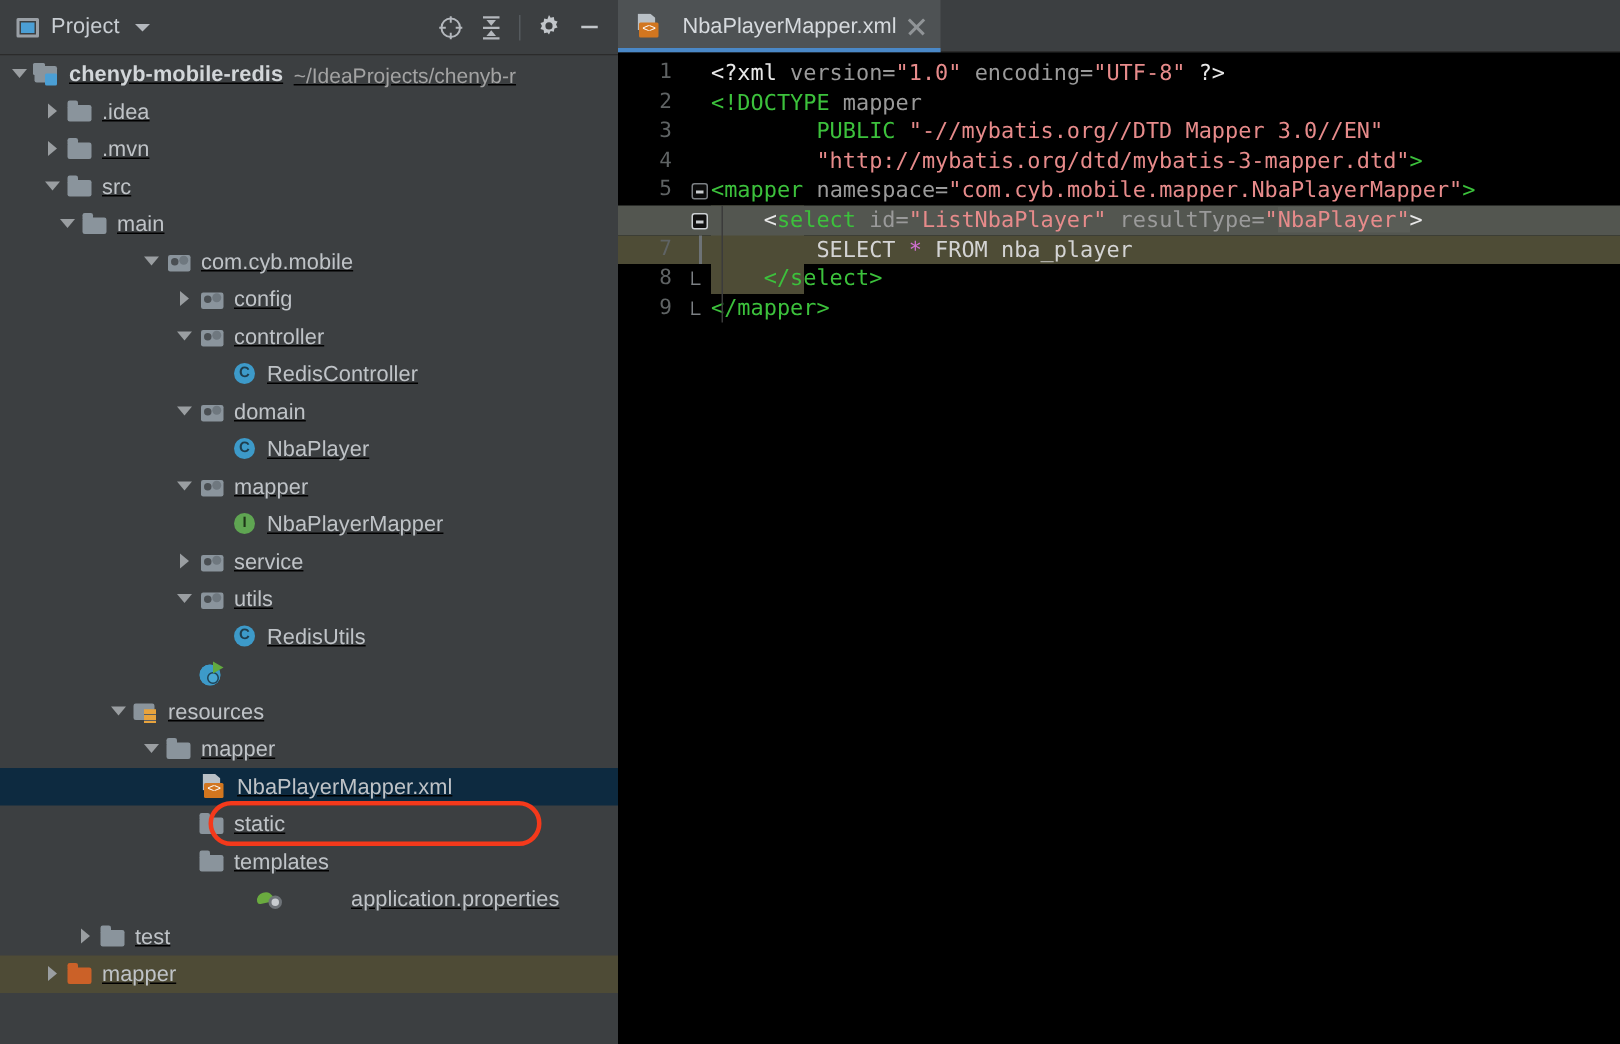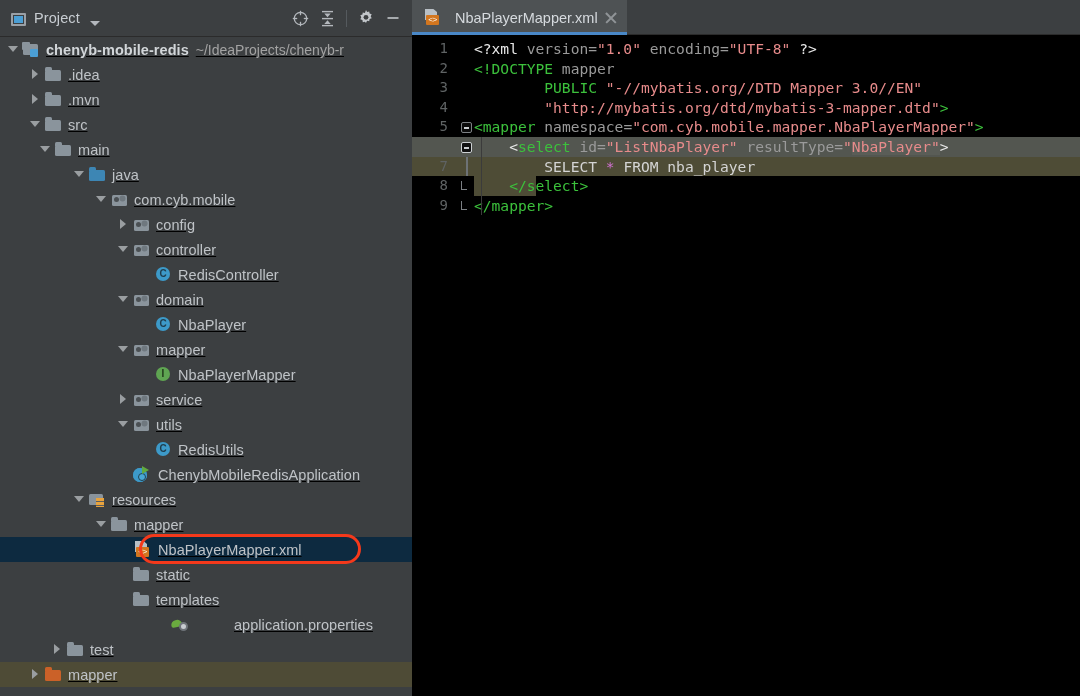--- a/index.html
+++ b/index.html
@@ -20,21 +20,21 @@
     overflow:hidden;
   }
   #panel-header{
     height:37px;
     display:flex;align-items:center;
     padding:0 6px 0 11px;
     box-sizing:border-box;
     background:#3c3f41;
     border-bottom:1px solid #2b2b2b;
   }
-  .ph-left{display:flex;align-items:flex-end;gap:8px;flex:1;min-width:0;}
+  .ph-left{display:flex;align-items:center;gap:8px;flex:1;min-width:0;}
   .proj-glyph{
     width:15px;height:13px;border:2px solid #9aa0a6;border-radius:1px;
     box-sizing:border-box;position:relative;flex:0 0 auto;
   }
   .proj-glyph::after{
     content:"";position:absolute;left:1px;top:1px;right:1px;bottom:1px;
     background:#4b9fd5;
   }
   #panel-title{
     color:#c8cdd2;font-size:14.5px;letter-spacing:.1px;white-space:nowrap;
@@ -318,25 +318,20 @@
         <div class="row" style="padding-left: 30px;">
           <span class="arrow open"></span>
           <span class="ico ic-folder"></span>
           <span class="lbl">src</span>
         </div>
         <div class="row" style="padding-left: 40px;">
           <span class="arrow open"></span>
           <span class="ico ic-folder"></span>
           <span class="lbl">main</span>
         </div>
-        <div class="row" style="padding-left: 74px;">
-          <span class="arrow open"></span>
-          <span class="ico ic-srcfolder"></span>
-          <span class="lbl">java</span>
-        </div>
         <div class="row" style="padding-left: 96px;">
           <span class="arrow open"></span>
           <span class="ico ic-pkg"></span>
           <span class="lbl">com.cyb.mobile</span>
         </div>
         <div class="row" style="padding-left: 118px;">
           <span class="arrow closed"></span>
           <span class="ico ic-pkg"></span>
           <span class="lbl">config</span>
         </div>
@@ -383,21 +378,20 @@
         <div class="row" style="padding-left: 140px;">
           <span class="arrow none"></span>
           <span class="ico ic-class"></span>
           <span class="lbl">RedisUtils</span>
         </div>
         <div class="row" style="padding-left: 118px;">
           <span class="arrow none"></span>
           <span class="ico ic-springapp">
             <span class="sb-dot"></span>
           </span>
-          <span class="lbl">ChenybMobileRedisApplication</span>
         </div>
         <div class="row" style="padding-left: 74px;">
           <span class="arrow open"></span>
           <span class="ico ic-resfolder"></span>
           <span class="lbl">resources</span>
         </div>
         <div class="row" style="padding-left: 96px;">
           <span class="arrow open"></span>
           <span class="ico ic-folder"></span>
           <span class="lbl">mapper</span>

